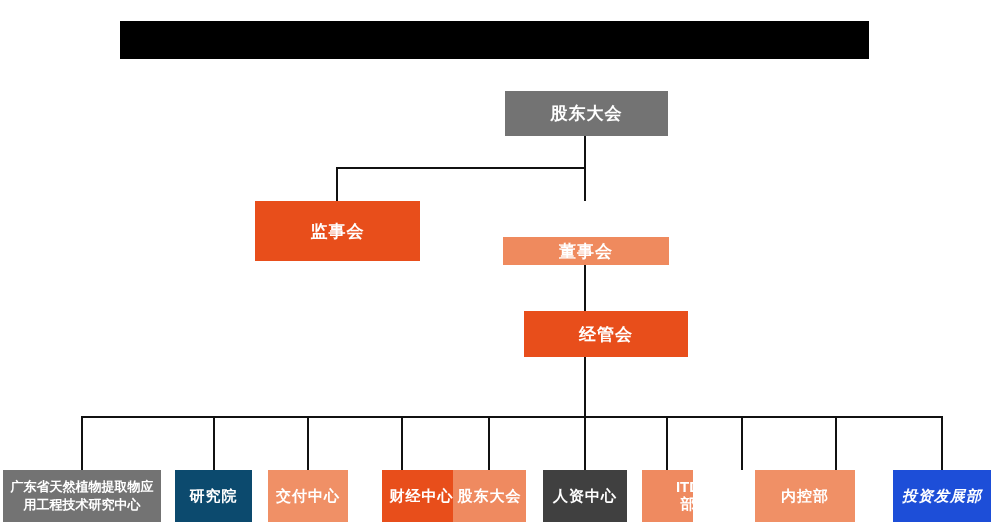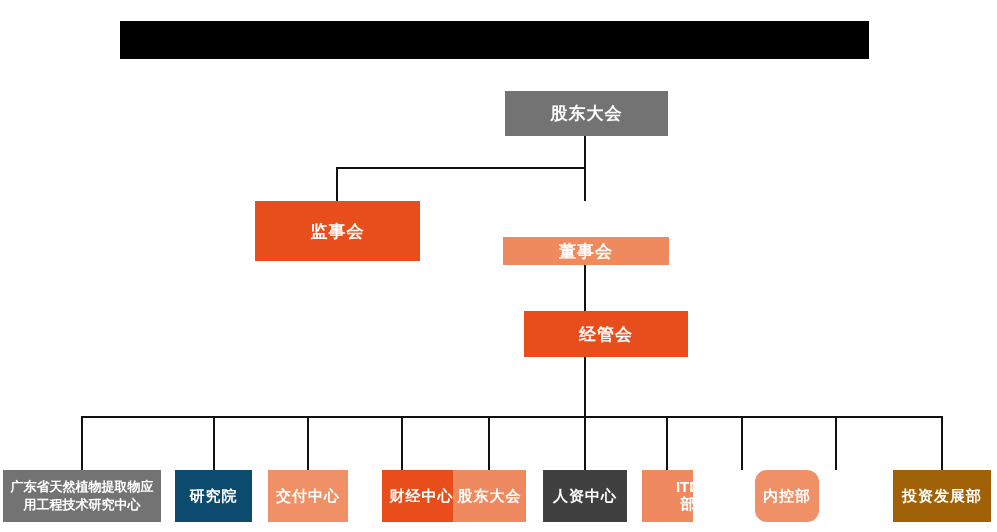--- a/index.html
+++ b/index.html
@@ -44,21 +44,21 @@
   
   .bottom { top: 470px; height: 52px; font-size: 15px; }
   .n-gd         { left: 3px;   width: 158px; font-size: 13px; letter-spacing: 0; line-height: 1.35; padding: 2px; }
   .n-research   { left: 175px; width: 77px; }
   .n-marketing  { left: 268px; width: 80px; }
   .n-finance    { left: 382px; width: 79px; }
   .n-delivery   { left: 453px; width: 73px; }
   .n-hr         { left: 543px; width: 84px; }
   .n-itd        { left: 642px; width: 51px; letter-spacing: 0; padding-left: 41px; }
   .n-obm        { left: 712px; width: 61px; letter-spacing: 0; }
-  .n-internal   { left: 755px; width: 64px; border-radius: 12px; }
+  .n-internal   { left: 755px; width: 100px; }
   .n-investment { left: 893px; width: 98px; font-size: 15px; }
 
   
   .c-shareholders-down { left: 584px; top: 136px; height: 65px; }
   .c-branch-h          { left: 336px; top: 167px; width: 250px; }
   .c-supervisory-down  { left: 336px; top: 167px; height: 34px; }
   .c-board-down        { left: 584px; top: 246px; height: 65px; }
   .c-management-down   { left: 584px; top: 357px; height: 113px; }
   .c-distributor-h     { left: 81px;  top: 416px; width: 862px; }
   .stub { top: 416px; height: 54px; }
@@ -113,15 +113,15 @@
 
   <div class="node bottom n-delivery" style="background-color: rgb(239, 138, 96);">股东大会</div>
 
   <div class="node bottom n-hr" style="background-color: #404040;">人资中心</div>
 
   <div class="node bottom n-itd" style="background-color: rgb(239, 138, 96);">ITD部</div>
 
 
   <div class="node bottom n-internal" style="background-color: rgb(240, 144, 102);">内控部</div>
 
-  <div class="node bottom n-investment" style="background-color: #a16207;">投资发展部</div>
+  <div class="node bottom n-investment" style="background-color: #1d4ed8; font-style: italic;">投资发展部</div>
 
 </div>
 
 </body></html>

